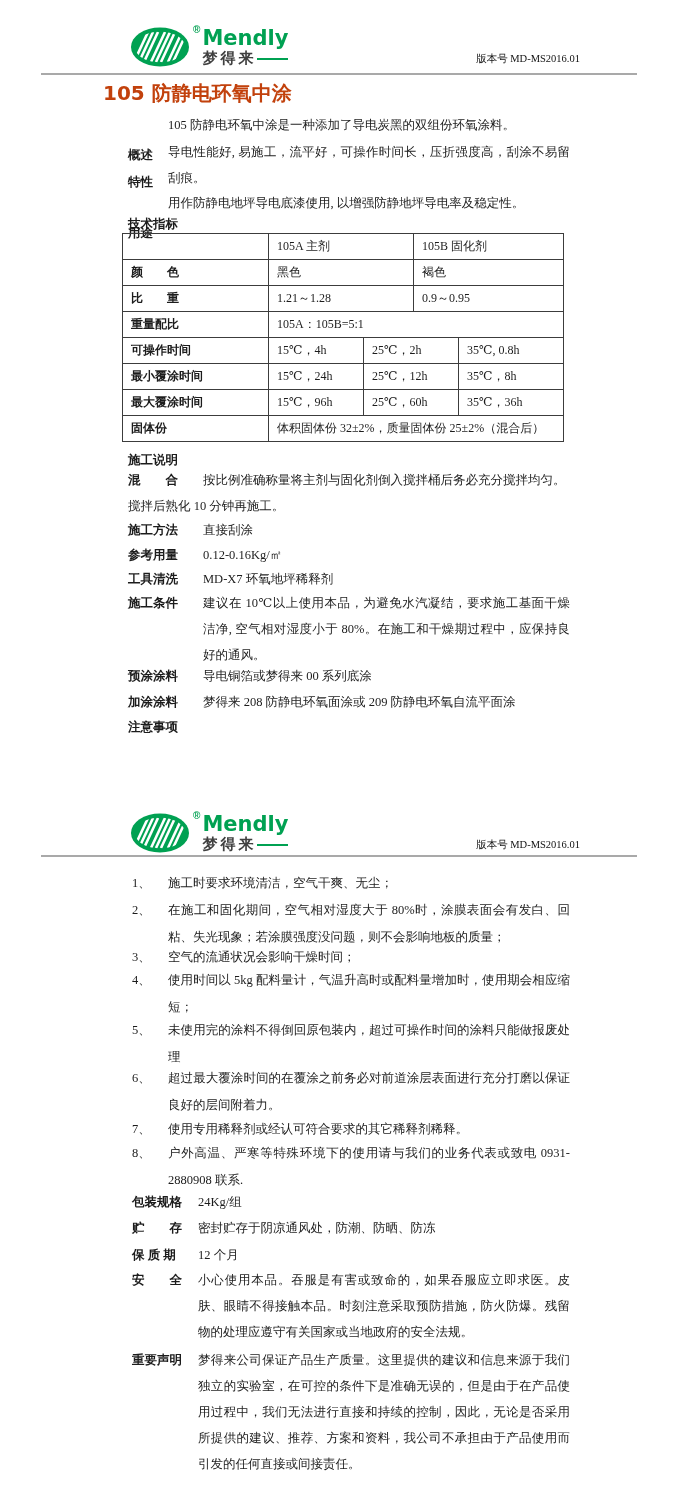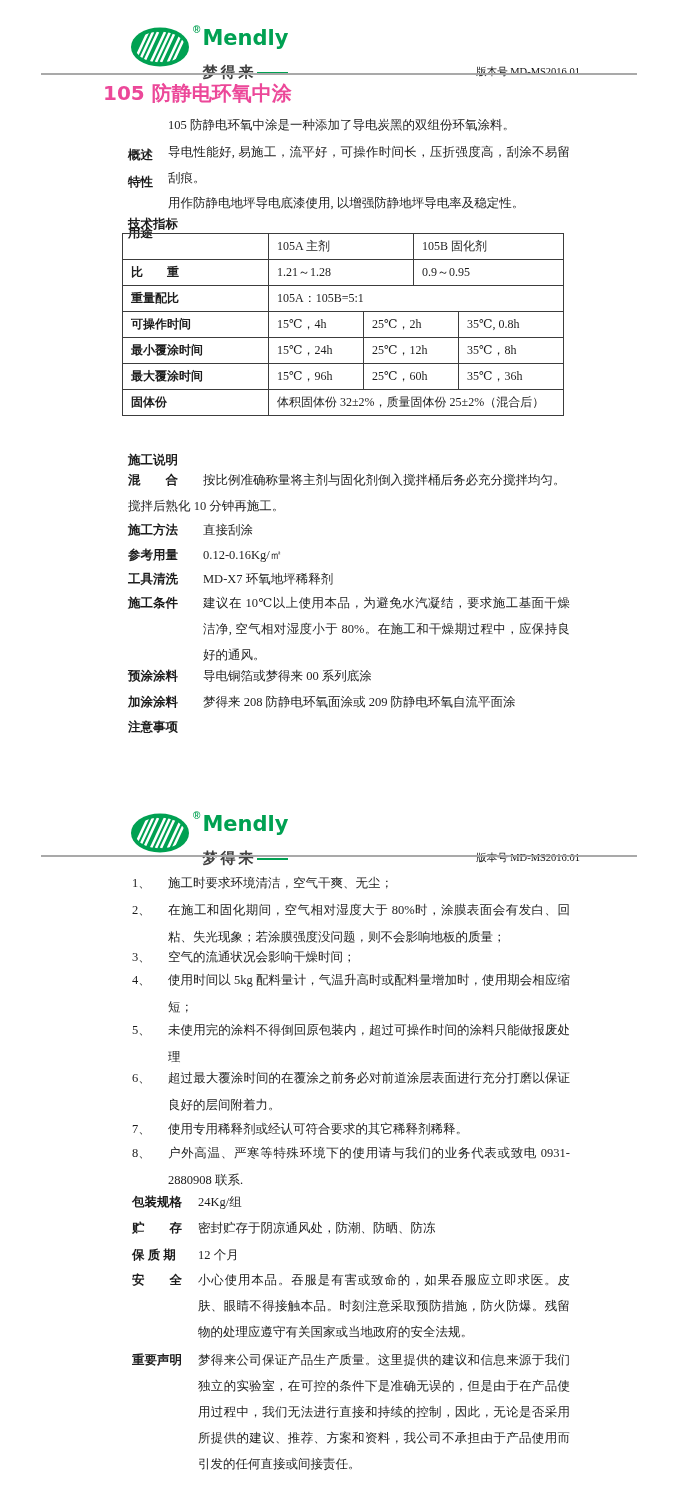--- a/index.html
+++ b/index.html
@@ -10,33 +10,33 @@
   #page1{top:0;height:790px;}
   #page2{top:790px;height:708px;}
 
   
   .hdr{position:absolute;left:130px;right:107px;display:flex;
        justify-content:space-between;align-items:flex-end;}
   .logo{display:flex;align-items:flex-start;position:relative;}
   .logo svg{display:block;}
   .reg{color:#00a152;font-size:10px;font-weight:bold;margin:-2px 2px 0 1px;
        font-family:"Liberation Sans",sans-serif;}
-  .logo-txt{display:flex;flex-direction:column;margin-top:2px;gap:14px;}
+  .logo-txt{display:flex;flex-direction:column;margin-top:2px;}
   .logo-en{color:#00a152;font-weight:bold;font-size:21px;line-height:21px;
        font-family:"DejaVu Sans","Liberation Sans",sans-serif;letter-spacing:0px;}
   .logo-cn-row{display:flex;align-items:center;margin-top:1px;}
   .logo-cn{color:#404040;font-weight:bold;font-size:15px;line-height:17px;
        letter-spacing:3px;font-family:"DejaVu Sans","Liberation Sans",sans-serif;}
   .logo-rule{flex:1;border-top:2px solid #00a152;margin-left:1px;min-width:14px;}
   .version{font-size:10.5px;color:#111;white-space:nowrap;margin-bottom:2px;}
 
   .hrule{position:absolute;left:41px;width:596px;border-top:2px solid #a9a9a9;height:0;}
 
   .title{position:absolute;left:103px;margin:0;font-size:20px;line-height:23px;
-       font-weight:bold;color:#ec4899;
+       font-weight:bold;color:#c2410c;
        font-family:"DejaVu Sans","Liberation Sans",sans-serif;}
 
   .row{position:absolute;left:128px;width:442px;display:flex;
        font-size:12.5px;line-height:26px;}
   .row .lbl{font-weight:bold;flex:0 0 40px;white-space:pre;margin-top:30px;}
   .row .lbl-w{font-weight:bold;flex:0 0 75px;white-space:pre;}
   .row .lbl-b{font-weight:bold;flex:0 0 66px;white-space:pre;}
   .row .val{flex:1;text-align:justify;}
   .h2{position:absolute;left:128px;font-size:12.5px;font-weight:bold;line-height:20px;}
   .plain{position:absolute;left:128px;width:442px;font-size:12.5px;line-height:26px;}
@@ -120,20 +120,25 @@
         <col style="width:45px">
         <col style="width:105px">
       </colgroup>
     <tbody>
         <tr>
       <td></td>
       <td colspan="2">105A 主剂</td>
       <td colspan="2">105B 固化剂</td>
     </tr>
     <tr>
+      <td class="rowlbl">颜　　色</td>
+      <td colspan="2">黑色</td>
+      <td colspan="2">褐色</td>
+    </tr>
+    <tr>
       <td class="rowlbl">比　　重</td>
       <td colspan="2">1.21～1.28</td>
       <td colspan="2">0.9～0.95</td>
     </tr>
     <tr>
       <td class="rowlbl">重量配比</td>
       <td colspan="4" class="center">105A：105B=5:1</td>
     </tr>
     <tr>
       <td class="rowlbl">可操作时间</td>

